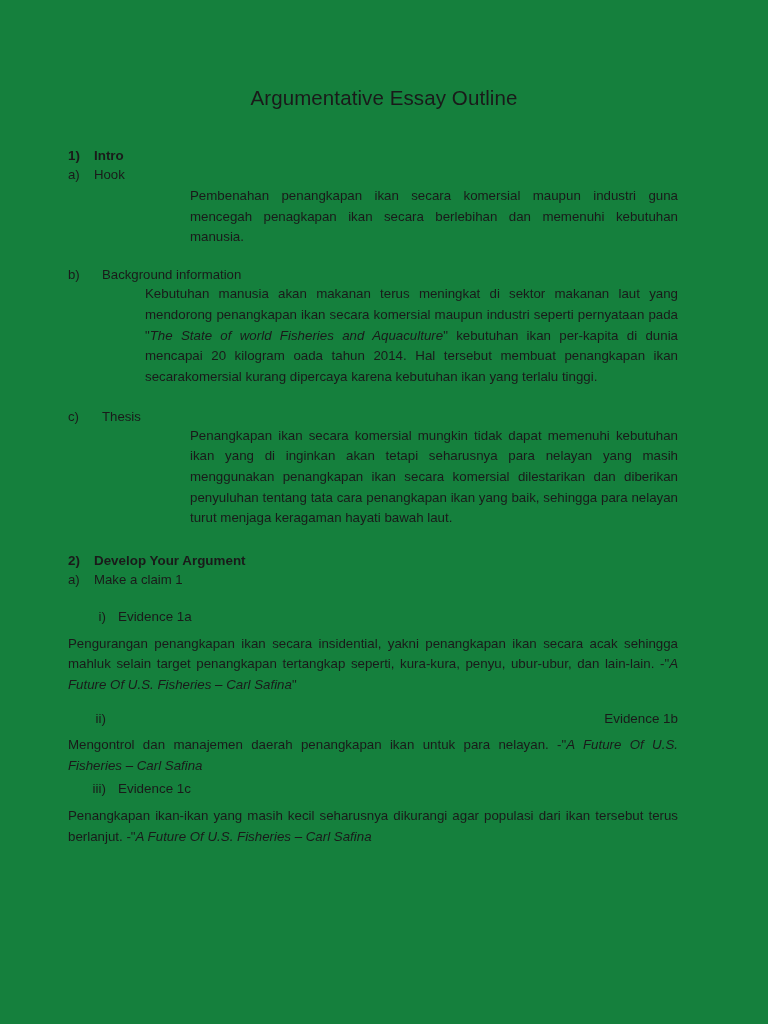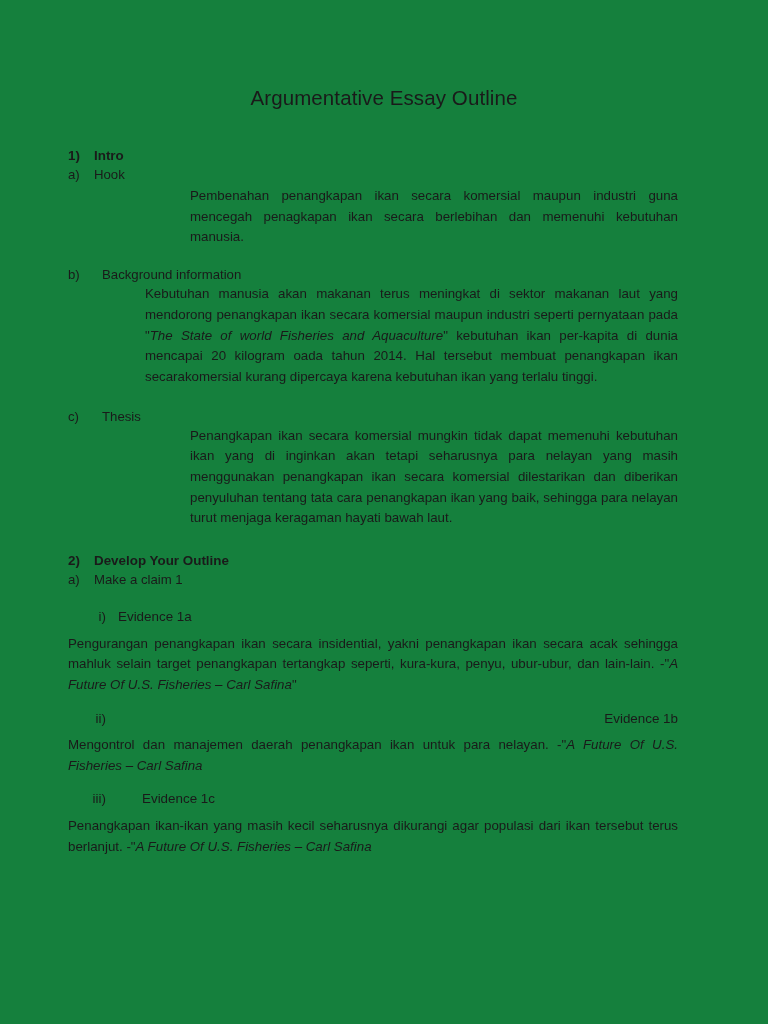--- a/index.html
+++ b/index.html
@@ -95,21 +95,21 @@
 
   
   .sec1        { margin-top: 37px; }
   .row-hook    { margin-top: 1px; }
   .row-bg      { margin-top: 18px; }
   .row-thesis  { margin-top: 21px; }
   .sec2        { margin-top: 23px; }
   .row-claim   { margin-top: 1px; }
   .row-ev1     { margin-top: 20px; }
   .row-ev2     { margin-top: 14px; justify-content: space-between; }
-  .row-ev3     { margin-top: 14px; gap: 24px; }
+  .row-ev3     { margin-top: 4px; }
 </style>
 </head>
 <body>
 
 <div class="page">
 
   <h1 class="doc-title">Argumentative Essay Outline</h1>
 
   <div class="content">
 
@@ -131,21 +131,21 @@
     <p class="para para-bg"><span>Kebutuhan manusia akan makanan terus meningkat di sektor makanan laut yang mendorong penangkapan ikan secara komersial maupun industri seperti pernyataan pada "</span><span class="it">The State of world Fisheries and Aquaculture</span><span>" kebutuhan ikan per-kapita di dunia mencapai 20 kilogram oada tahun 2014. Hal tersebut membuat penangkapan ikan secarakomersial kurang dipercaya karena kebutuhan ikan yang terlalu tinggi.</span></p>
 
     <div class="outline-row level2 level2-indent row-thesis">
       <span class="marker">c)</span>
       <span class="label">Thesis</span>
     </div>
     <p class="para para-thesis"><span>Penangkapan ikan secara komersial mungkin tidak dapat memenuhi kebutuhan ikan yang di inginkan akan tetapi seharusnya para nelayan yang masih menggunakan penangkapan ikan secara komersial dilestarikan dan diberikan penyuluhan tentang tata cara penangkapan ikan yang baik, sehingga para nelayan turut menjaga keragaman hayati bawah laut.</span></p>
 
     <div class="outline-row level1 sec2">
       <span class="marker">2)</span>
-      <span class="label">Develop Your Outline</span>
+      <span class="label">Develop Your Argument</span>
     </div>
 
     <div class="outline-row level2 row-claim">
       <span class="marker">a)</span>
       <span class="label">Make a claim 1</span>
     </div>
 
     <div class="outline-row level3 row-ev1">
       <span class="marker">i)</span>
       <span class="label">Evidence 1a</span>

